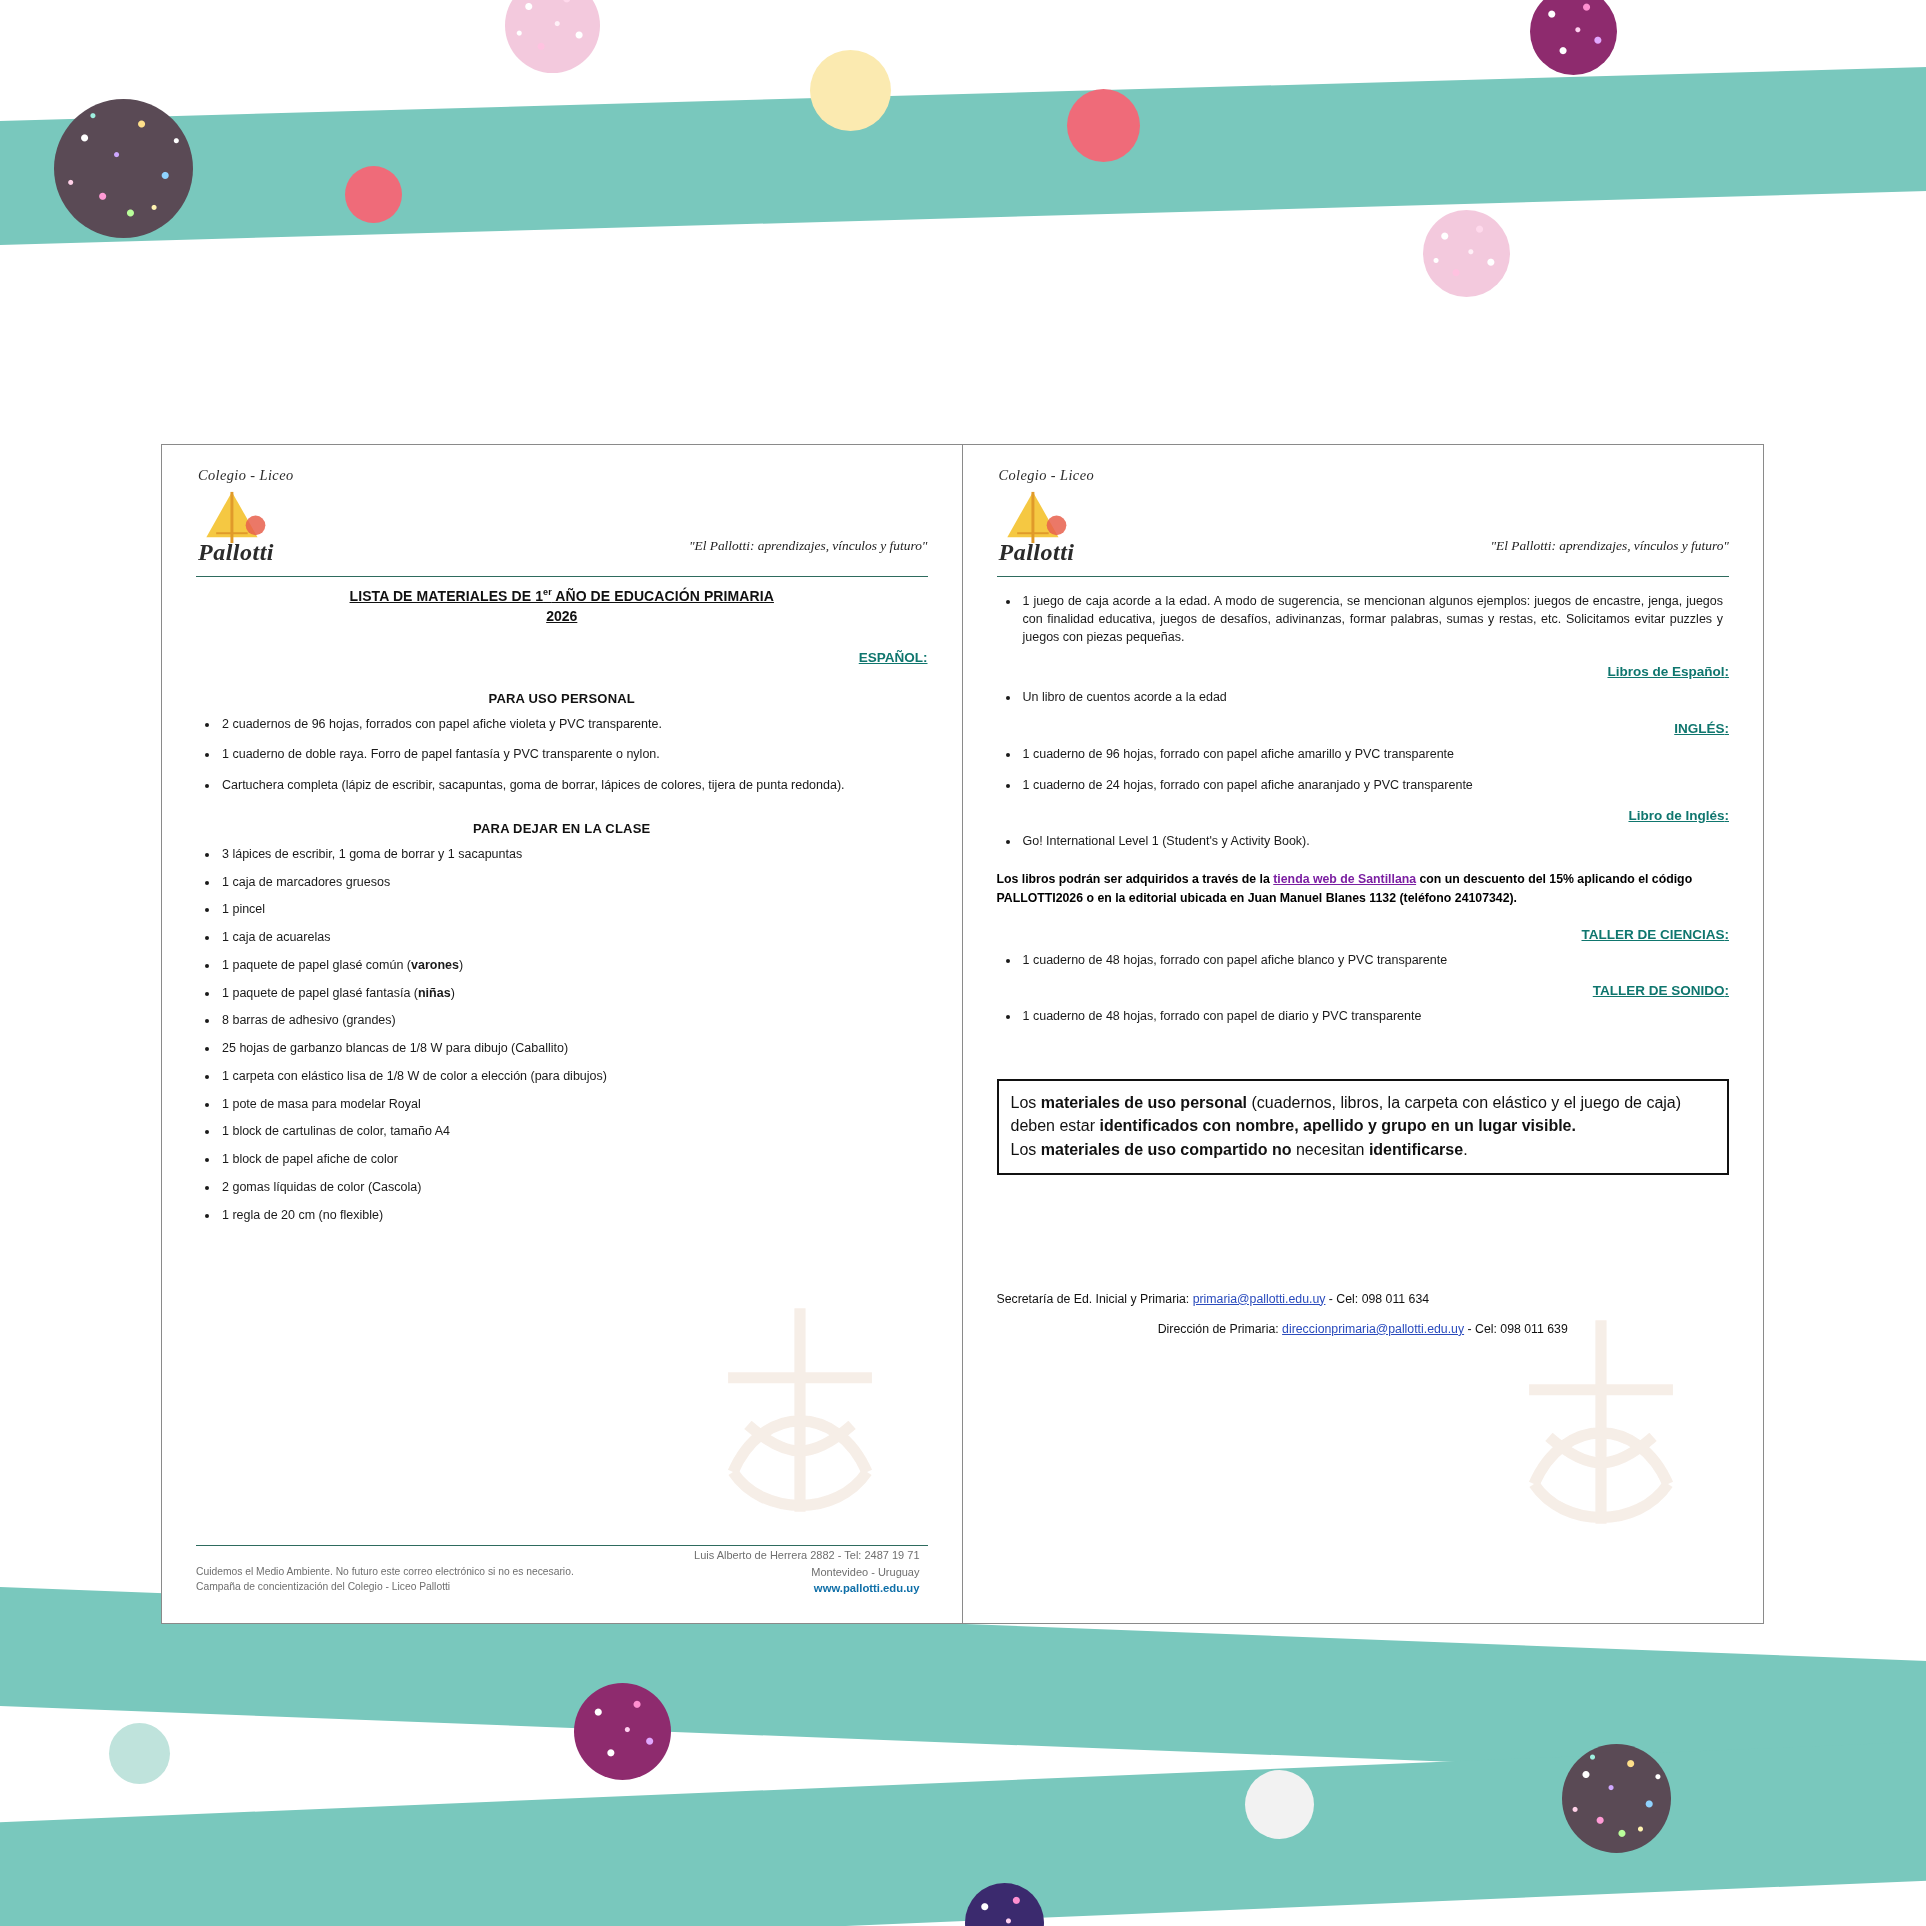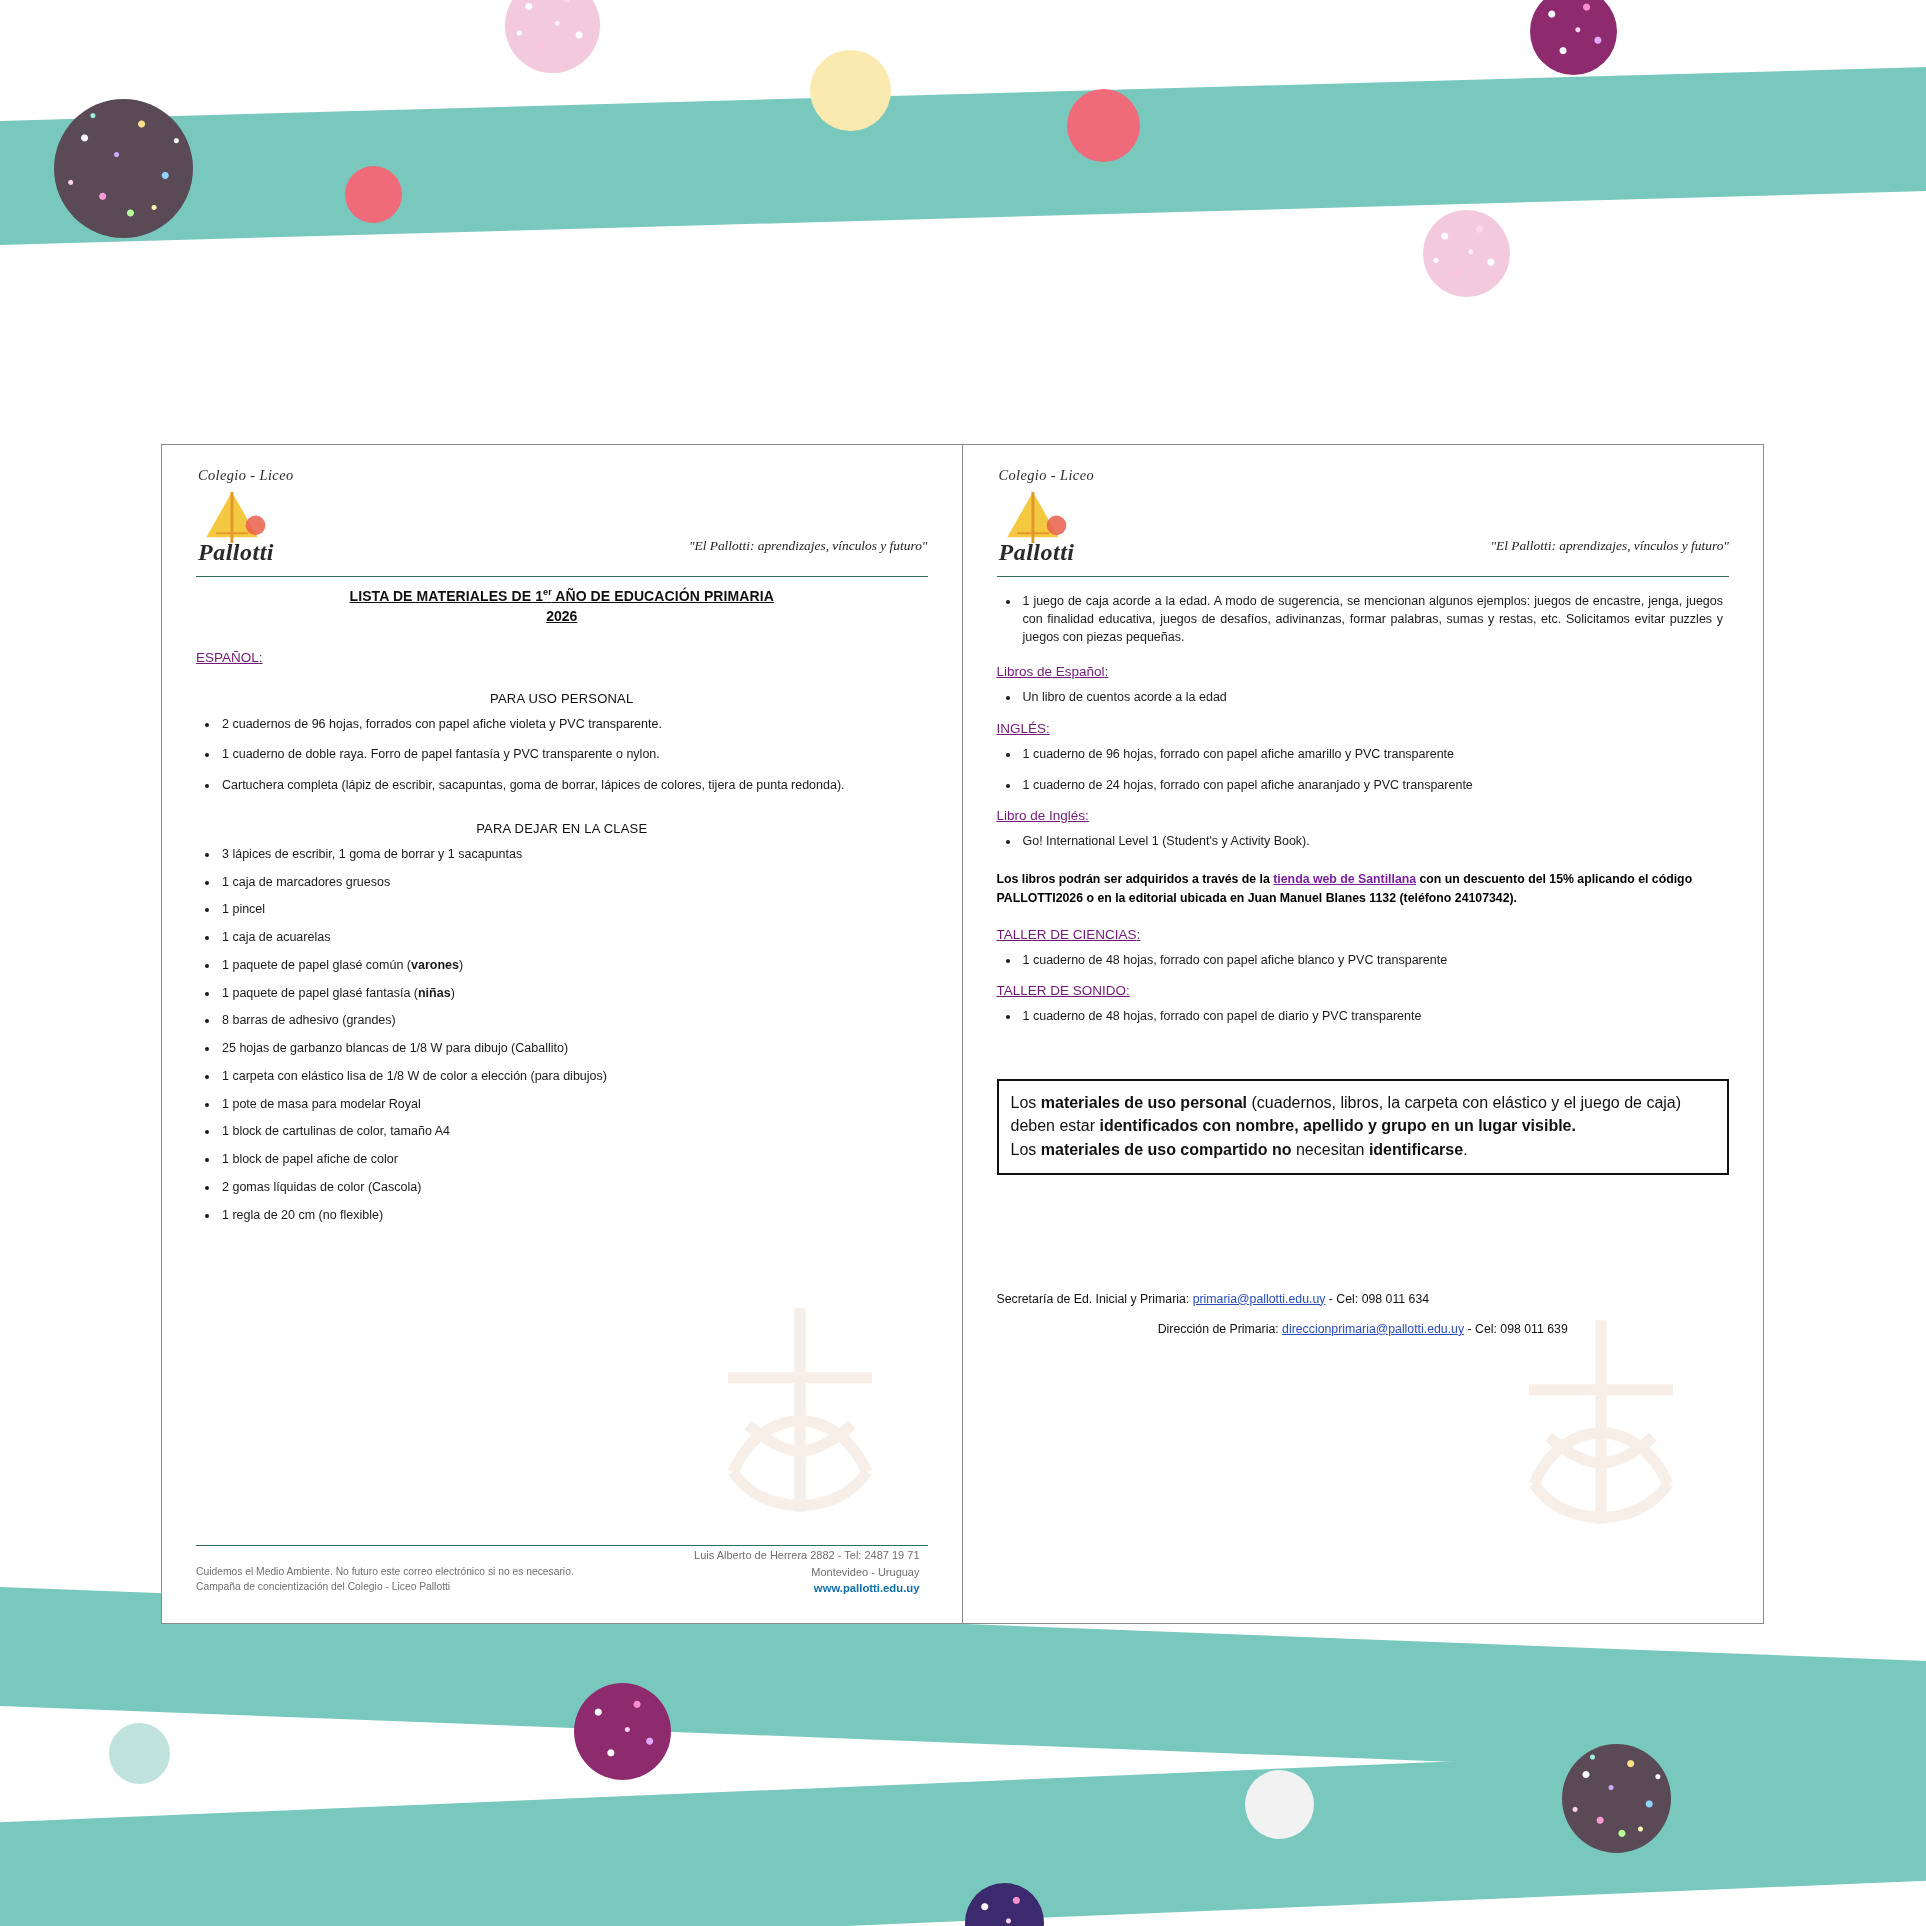--- a/index.html
+++ b/index.html
@@ -145,30 +145,31 @@
   .title sup{font-size:9px;}
   .title-year{
     text-align:center;
     font-weight:bold;
     font-size:14px;
     text-decoration:underline;
     color:#111;
     margin-top:4px;
   }
   .section-label{
-    font-weight:normal;
+    font-weight:bold;
     font-size:13.5px;
     text-decoration:underline;
-    color:#701a75;
+    color:#0f766e;
     margin-top:26px;
+    text-align:right;
   }
   .section-label .plain{text-decoration:none;}
   .subhead{
     text-align:center;
-    font-weight:normal;
+    font-weight:bold;
     font-size:13px;
     color:#111;
     margin-top:26px;
     letter-spacing:0.2px;
   }
   ul.items{
     list-style:none;
     margin:10px 0 0 0;
     padding:0;
   }

